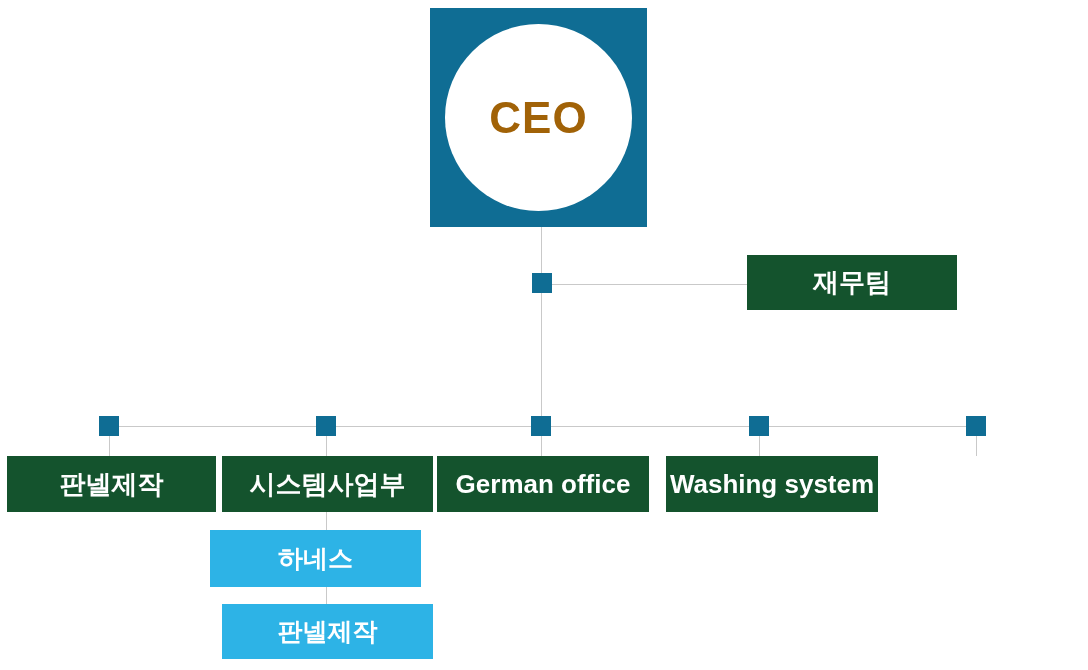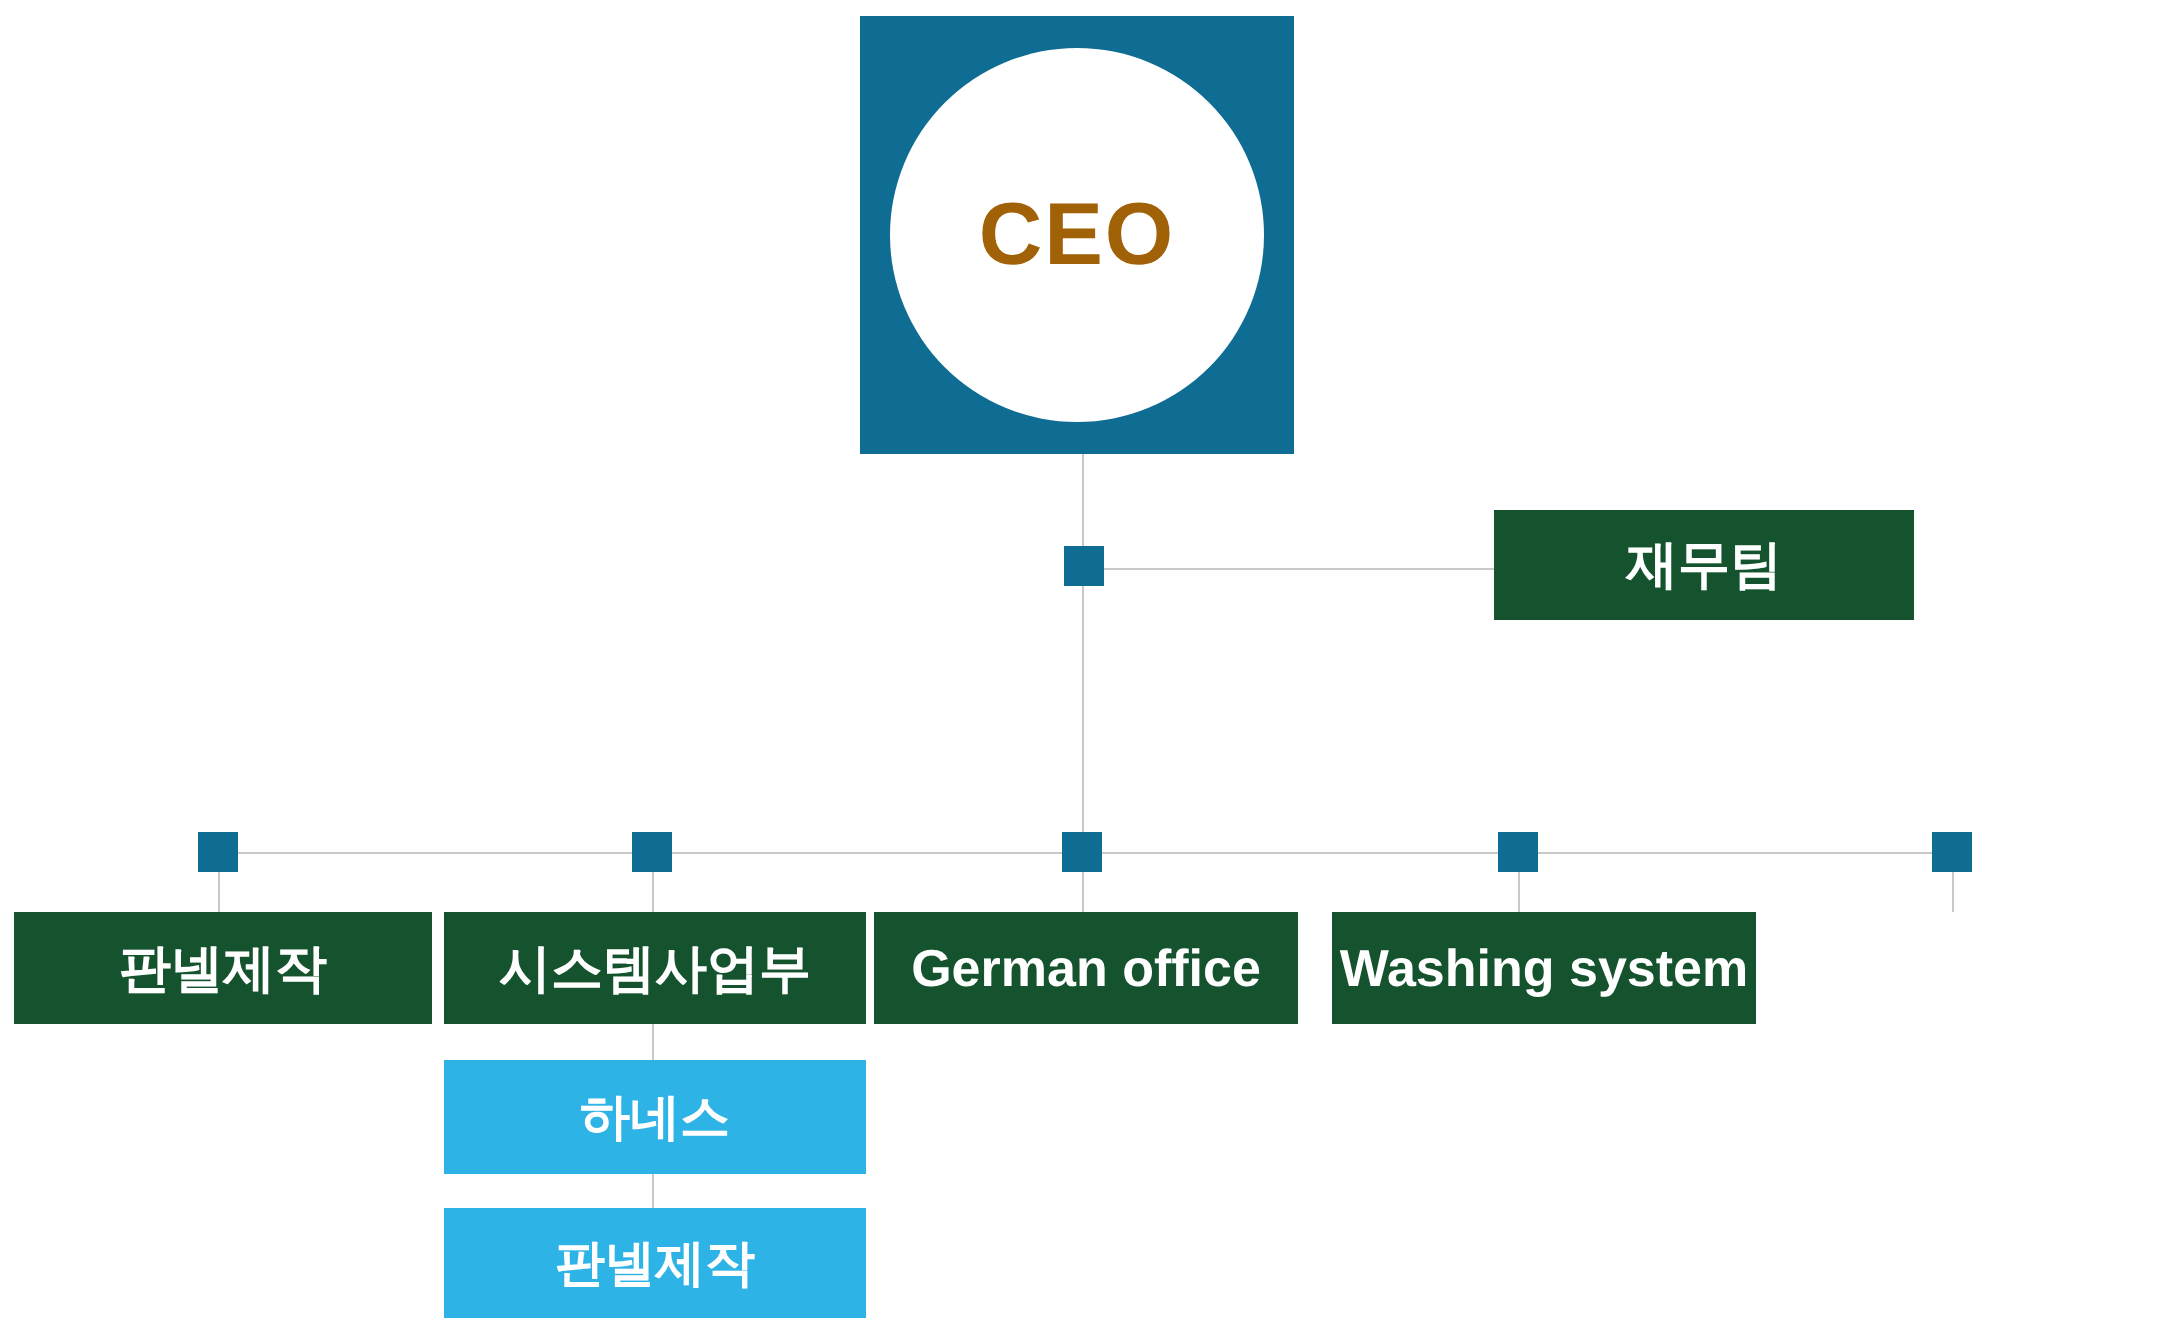--- a/index.html
+++ b/index.html
@@ -114,20 +114,20 @@
   <div class="box" style="left:222px; top:456px; width:211px; height:56px;">
     <span>시스템사업부</span>
   </div>
   <div class="box" style="left:437px; top:456px; width:212px; height:56px;">
     <span>German office</span>
   </div>
   <div class="box" style="left:654px; top:456px; width:212px; height:56px;margin-left:12px;">
     <span>Washing system</span>
   </div>
 
-  <div class="box sub" style="left:222px; top:530px; width:211px; height:57px;">
+  <div class="box sub" style="left:210px; top:530px; width:211px; height:57px;">
     <span>하네스</span>
   </div>
   <div class="box sub" style="left:222px; top:604px; width:211px; height:55px;">
     <span>판넬제작</span>
   </div>
 
 </div>
 
 </body></html>

